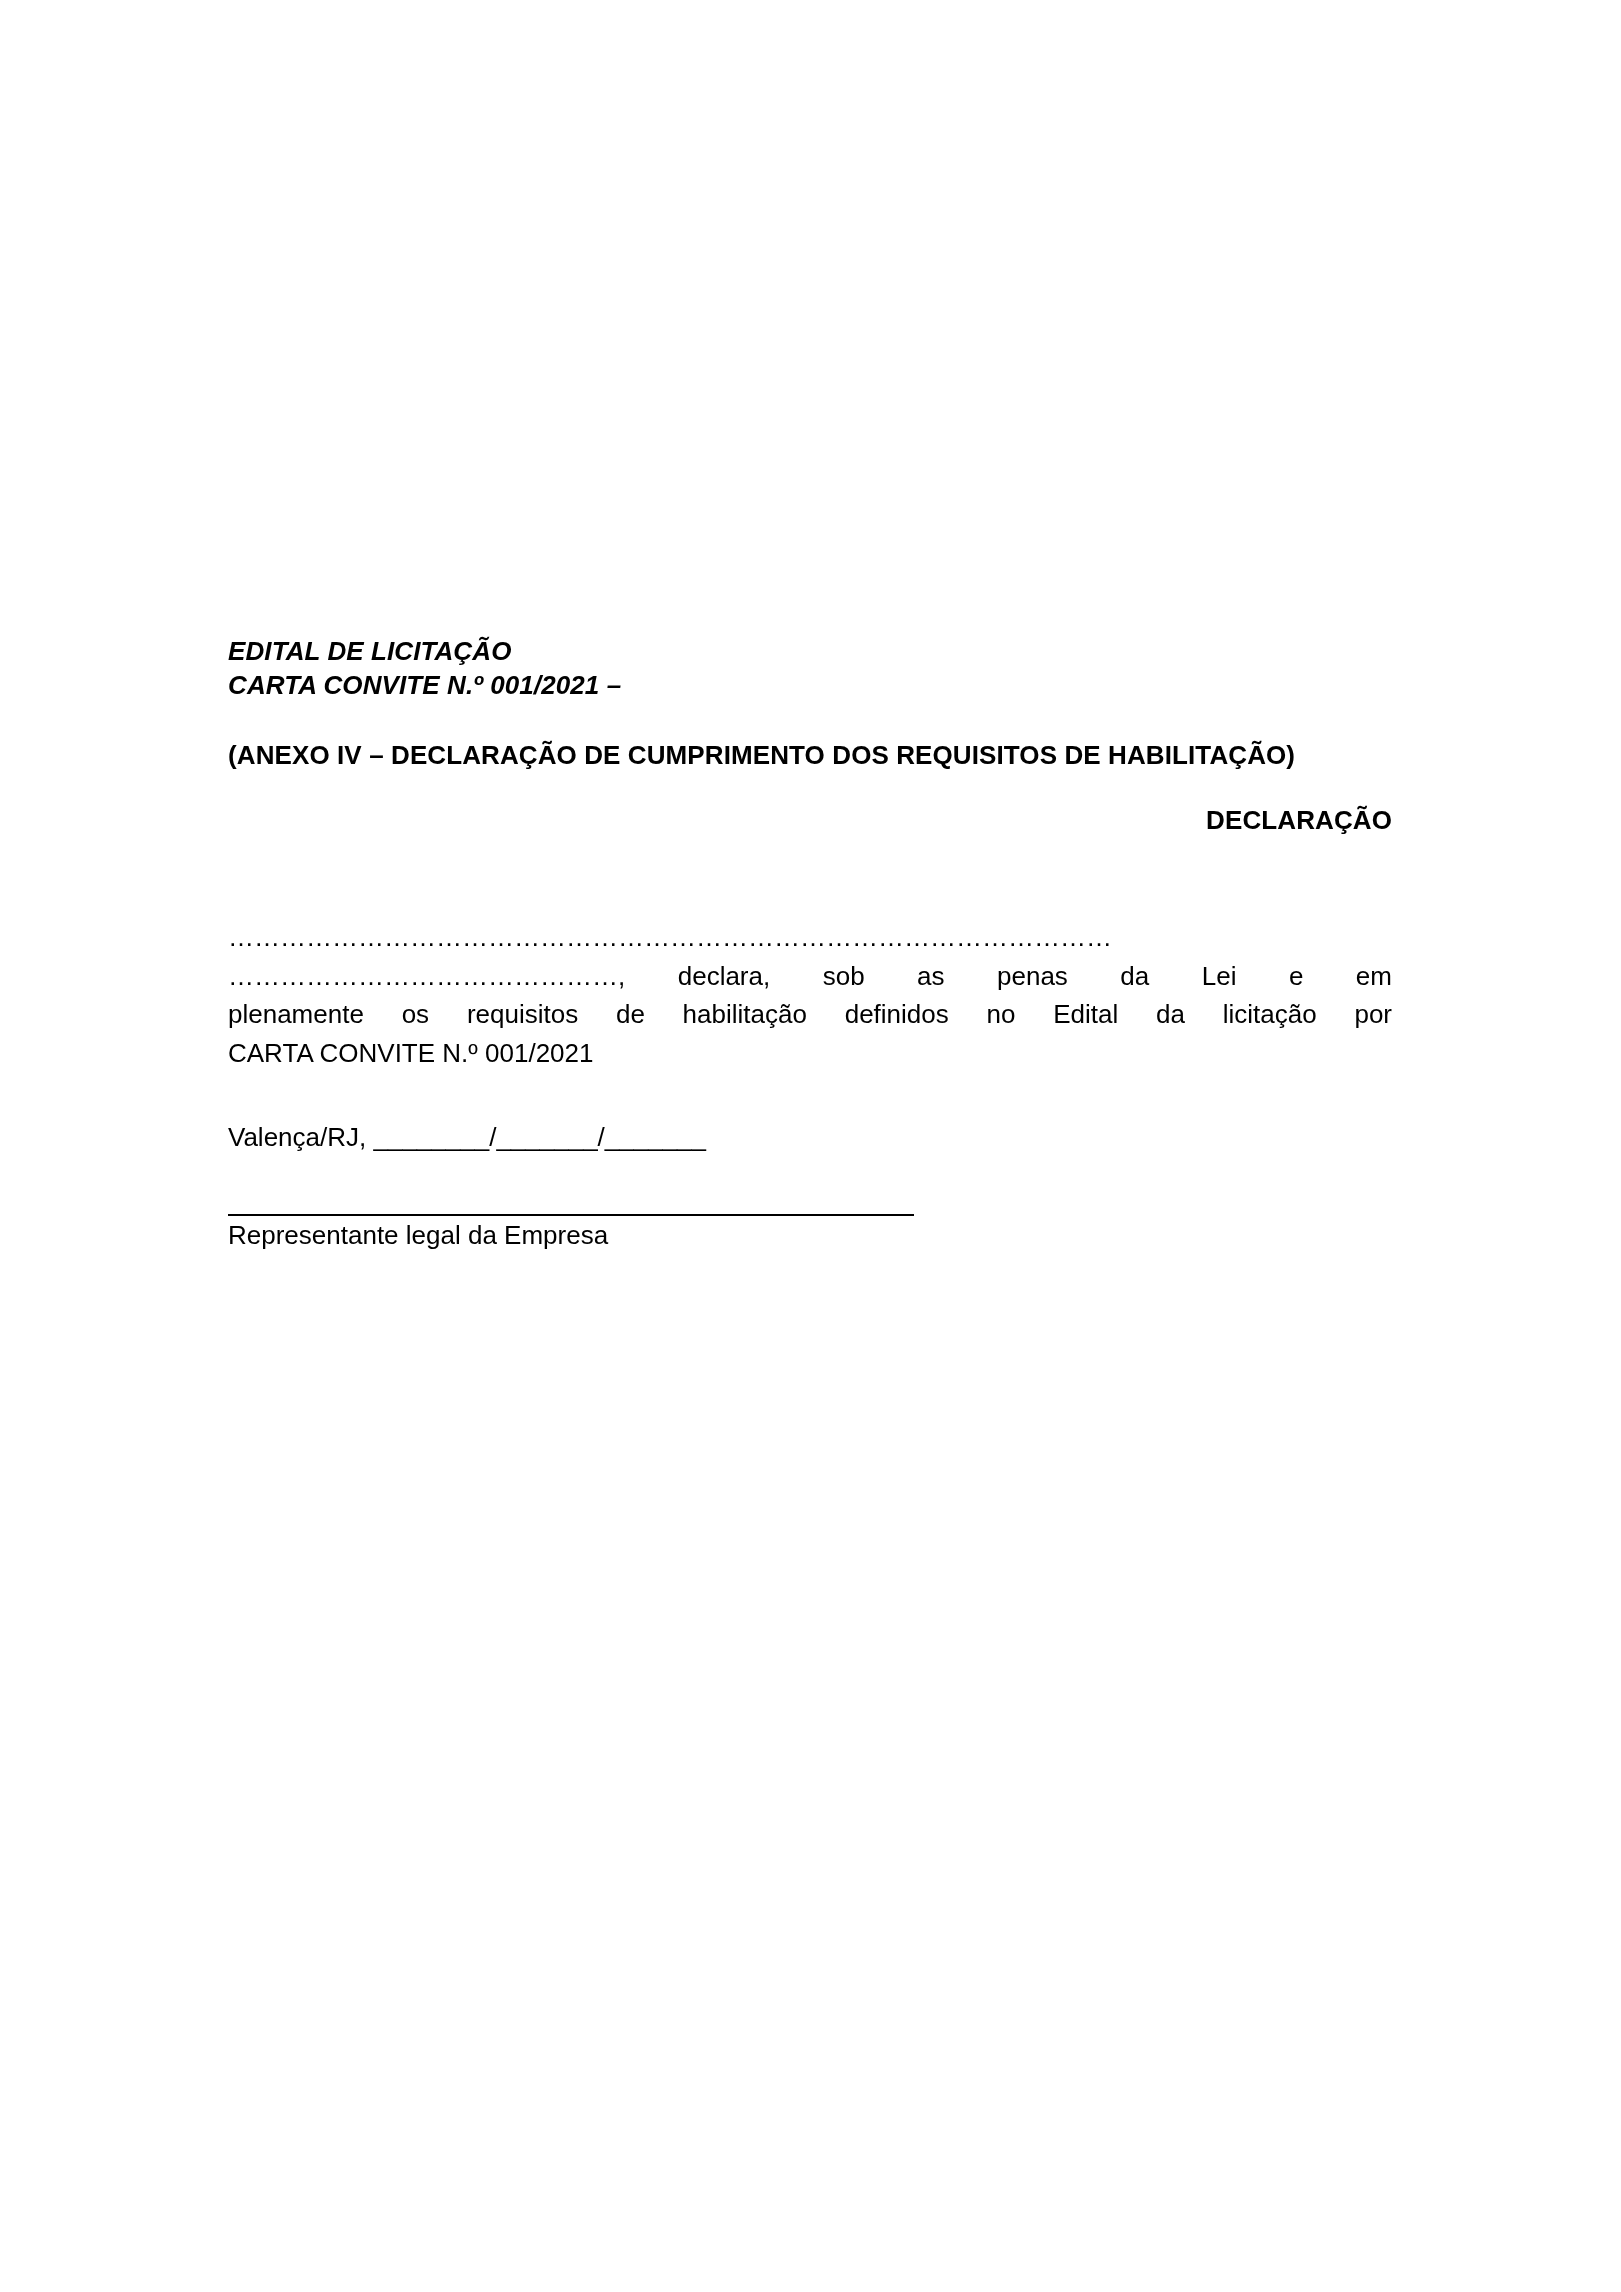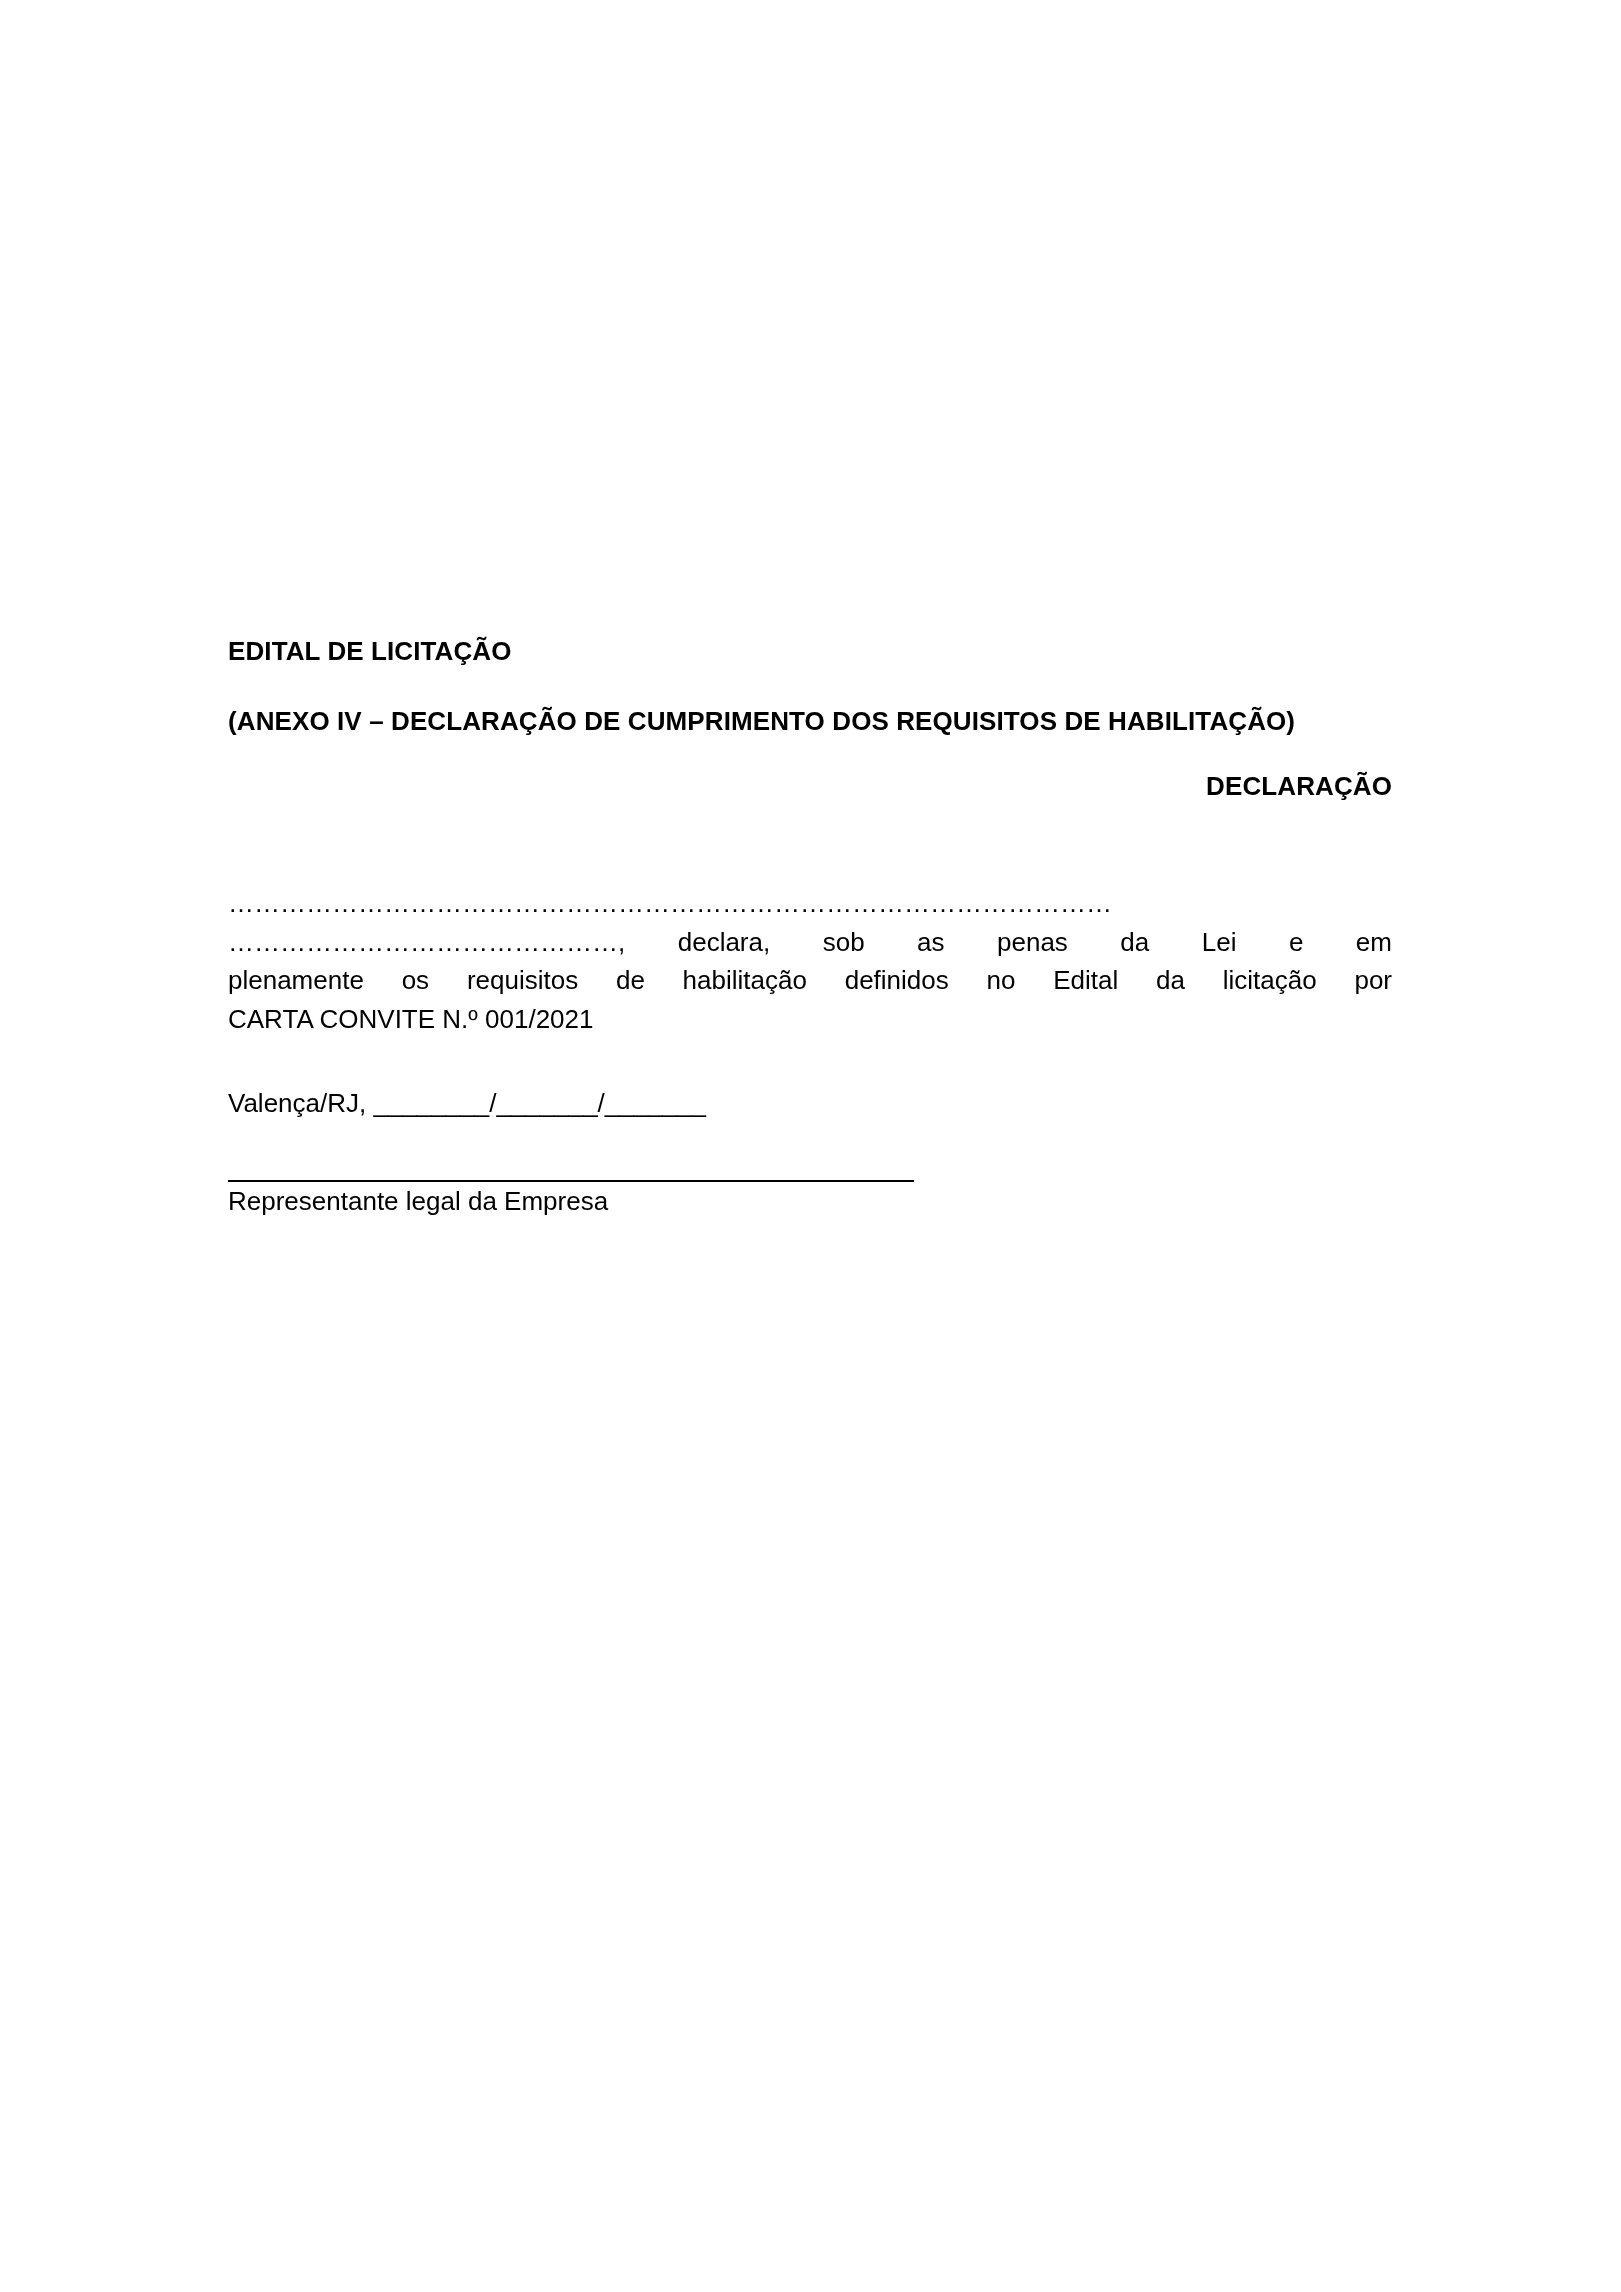--- a/index.html
+++ b/index.html
@@ -30,20 +30,21 @@
     width: 1164px;
   }
   .title-block {
     font-weight: bold;
     font-size: 26px;
     line-height: 1.3;
     letter-spacing: 0.1px;
   }
   .title-line {
     white-space: nowrap;
+    font-style: italic;
   }
   .spacer-sm { height: 35px; }
   .anexo-block {
     font-weight: bold;
     font-size: 26px;
     line-height: 1.33;
     letter-spacing: 0.1px;
     width: 1098px;
   }
   .declaracao-heading {
@@ -92,20 +93,21 @@
   }
 </style>
 </head>
 <body>
 
 <div class="page">
   <div class="content">
 
     <div class="title-block">
       <div class="title-line">EDITAL DE LICITAÇÃO</div>
+      <div class="title-line">CARTA CONVITE N.º 001/2021 –</div>
     </div>
 
     <div class="spacer-sm"></div>
 
     <div class="anexo-block">(ANEXO IV – DECLARAÇÃO DE CUMPRIMENTO DOS REQUISITOS DE HABILITAÇÃO)</div>
 
     <div class="declaracao-heading">DECLARAÇÃO</div>
 
     <div class="body-block">
       <p class="just-normal">…………………………………………………………………………………………</p>

